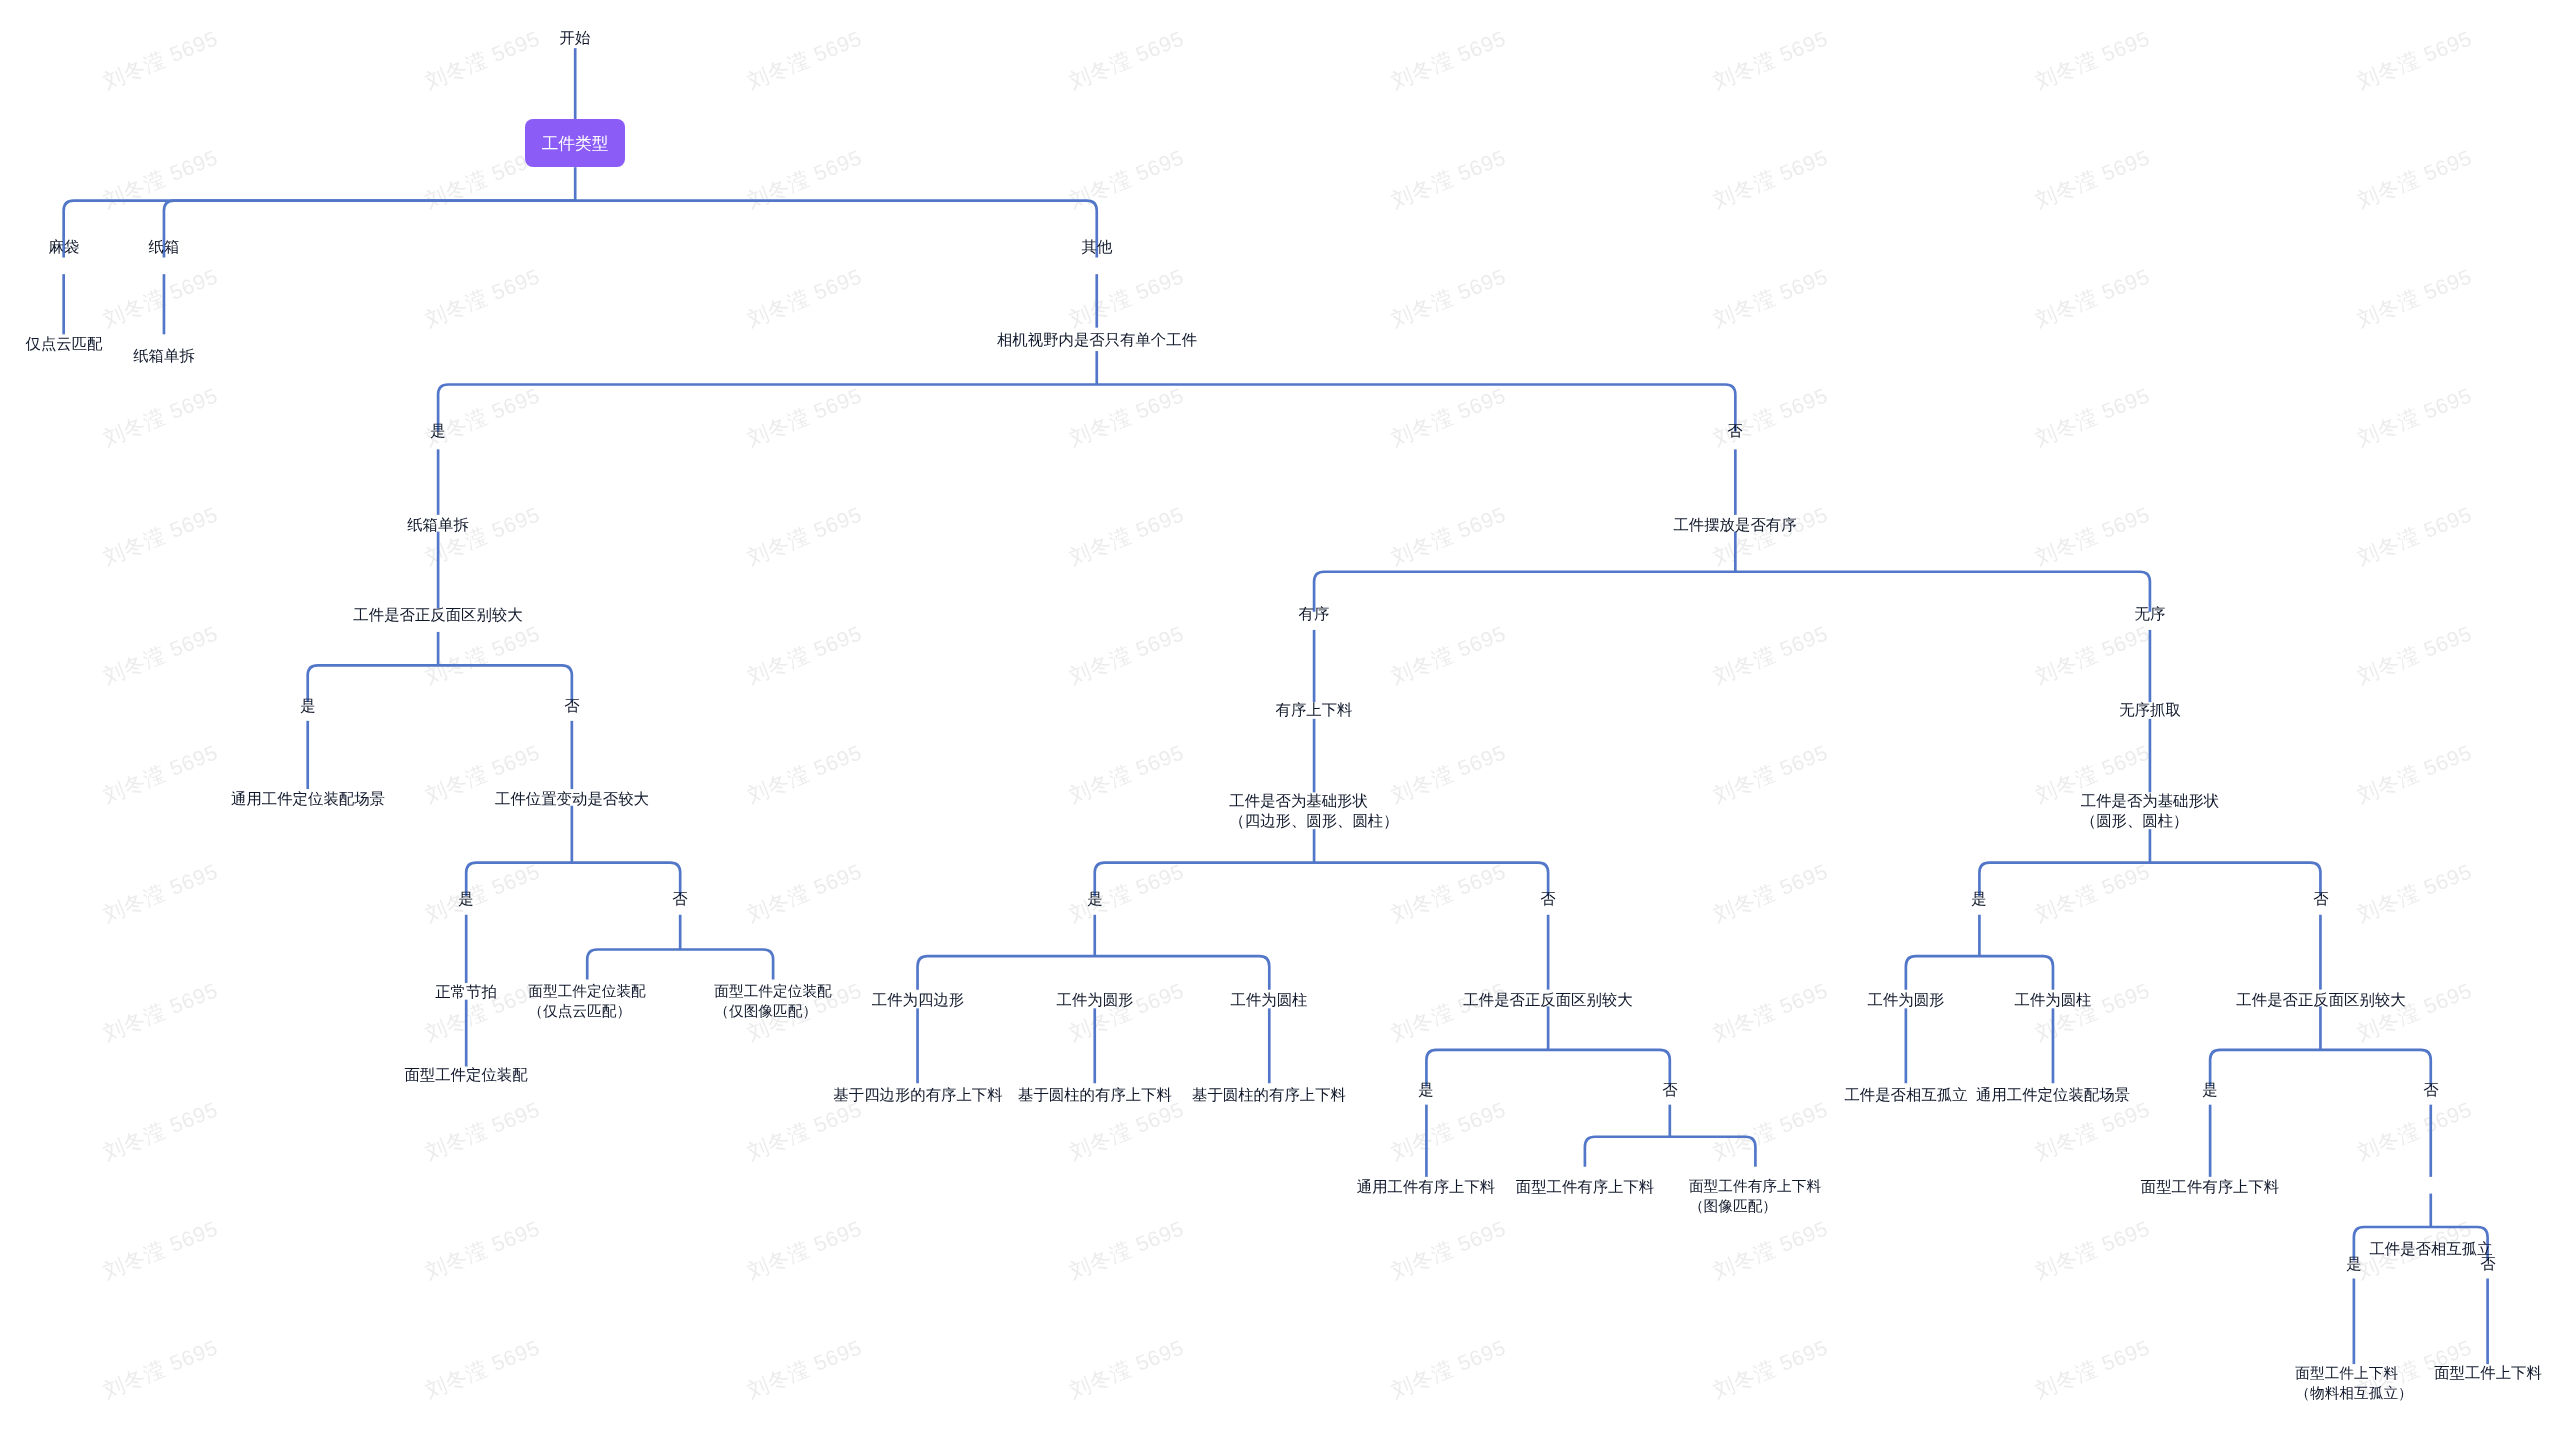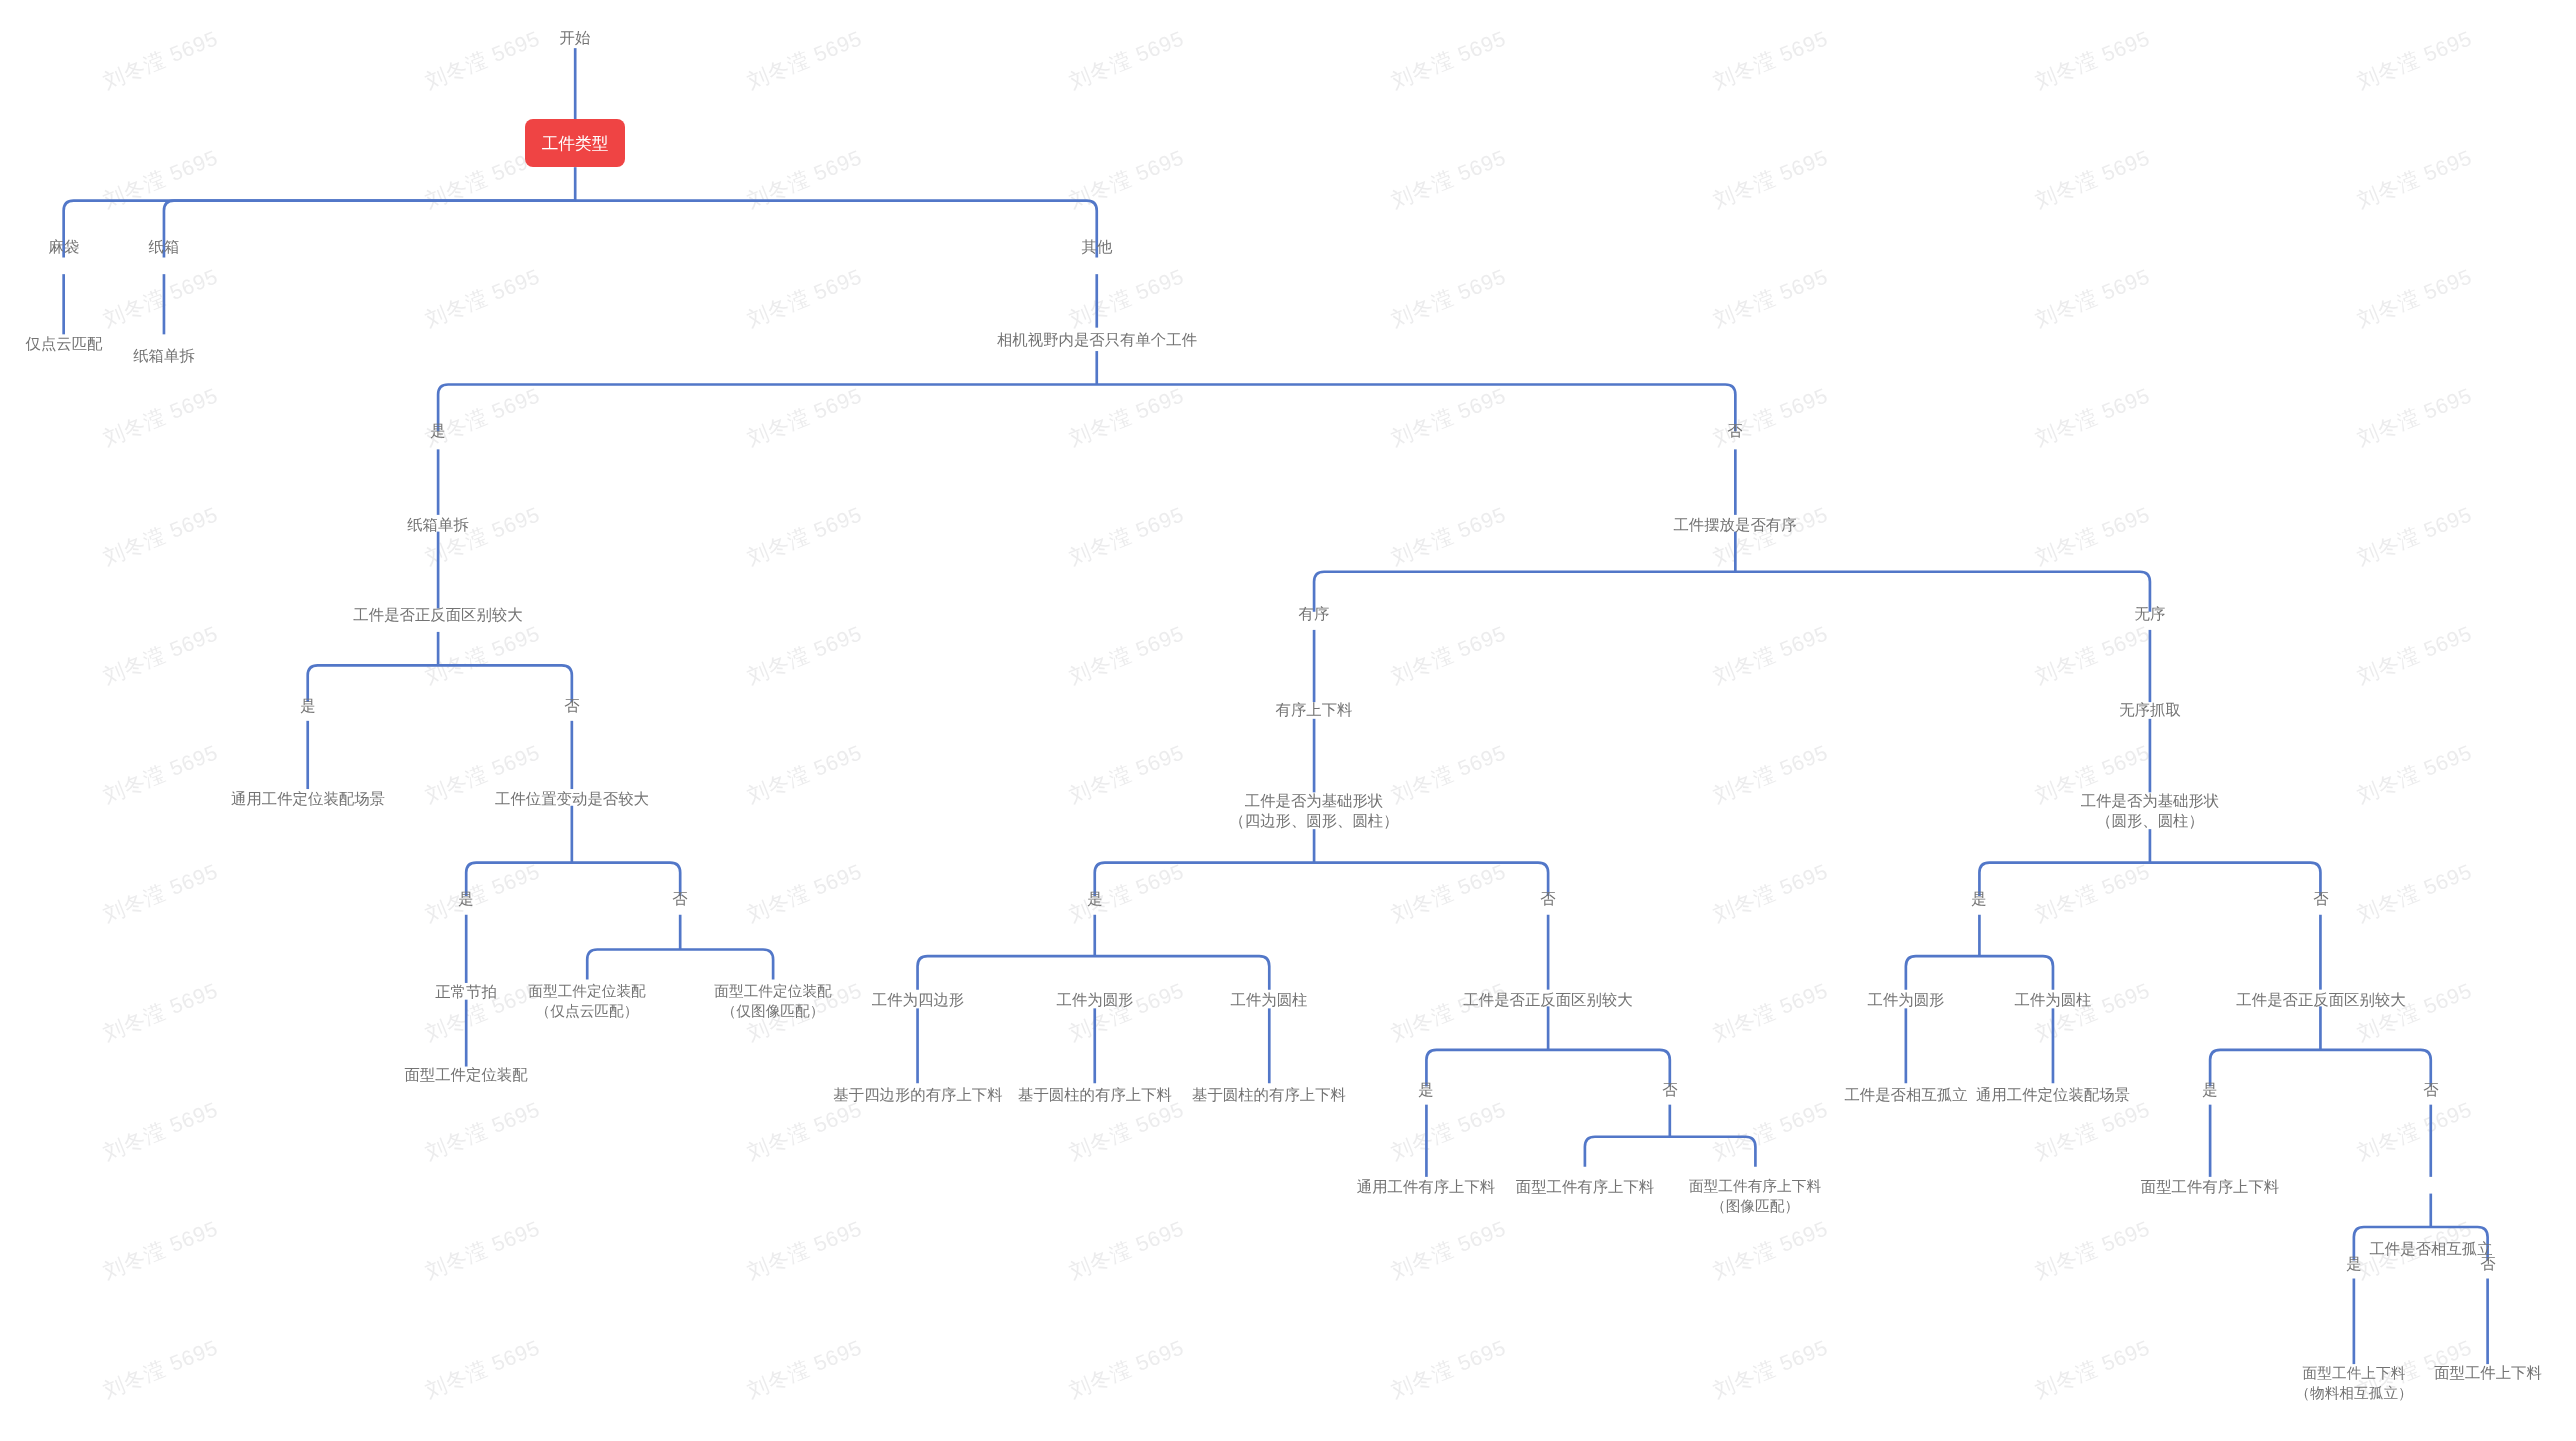--- a/index.html
+++ b/index.html
@@ -27,32 +27,31 @@
     font-size:21px;
     white-space:nowrap;
     letter-spacing:0.7px;
     font-family:"Liberation Sans","DejaVu Sans",sans-serif;
   }
   #edges{position:absolute;left:0;top:0;z-index:2;}
   .lbl{
     position:absolute;
     z-index:3;
     transform:translate(-50%,-50%);
-    text-align:center;
     white-space:pre;
-    color:#737373;
+    color:#0f172a;
     font-size:15.4px;
     line-height:20px;
     font-family:"Liberation Sans","DejaVu Sans",sans-serif;
   }
   .lbl.small{font-size:14.7px;}
   .rootbox{
     position:absolute;z-index:3;
     transform:translate(-50%,-50%);
-    background:#ef4444;
+    background:#8b5cf6;
     color:#ffffff;
     border-radius:8px;
     width:100px;height:48px;
     display:flex;align-items:center;justify-content:center;
     font-size:16.7px;
     font-family:"Liberation Sans","DejaVu Sans",sans-serif;
   }
 </style>
 </head>
 <body>

